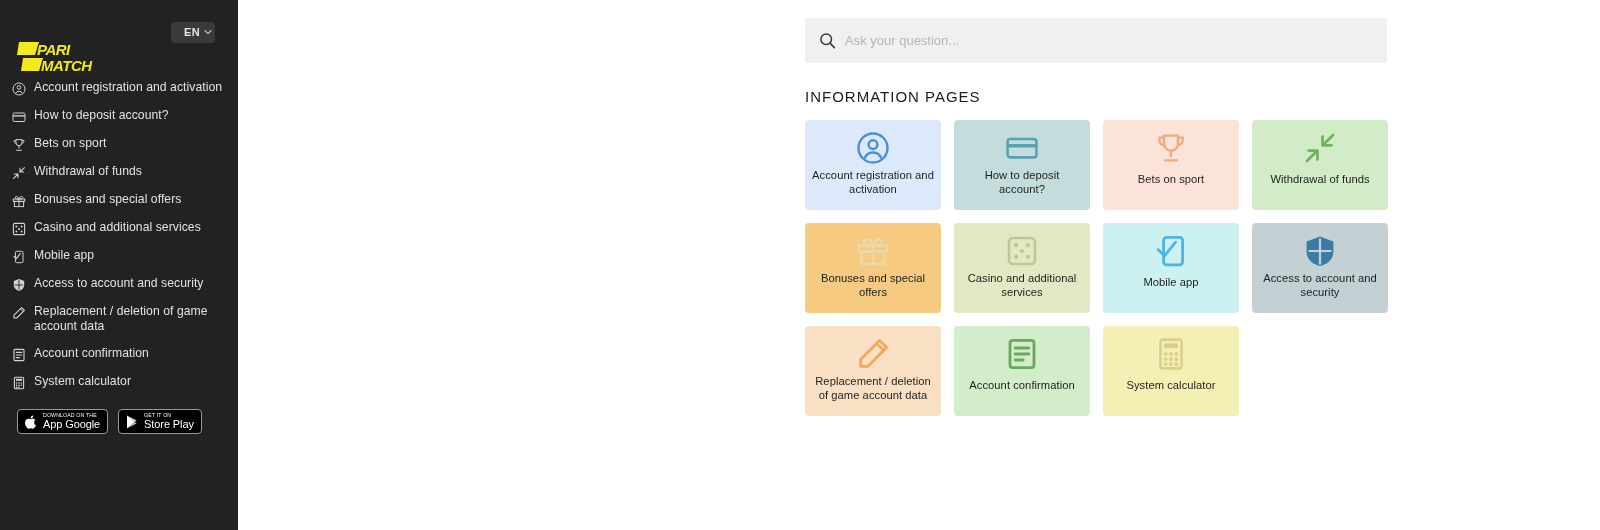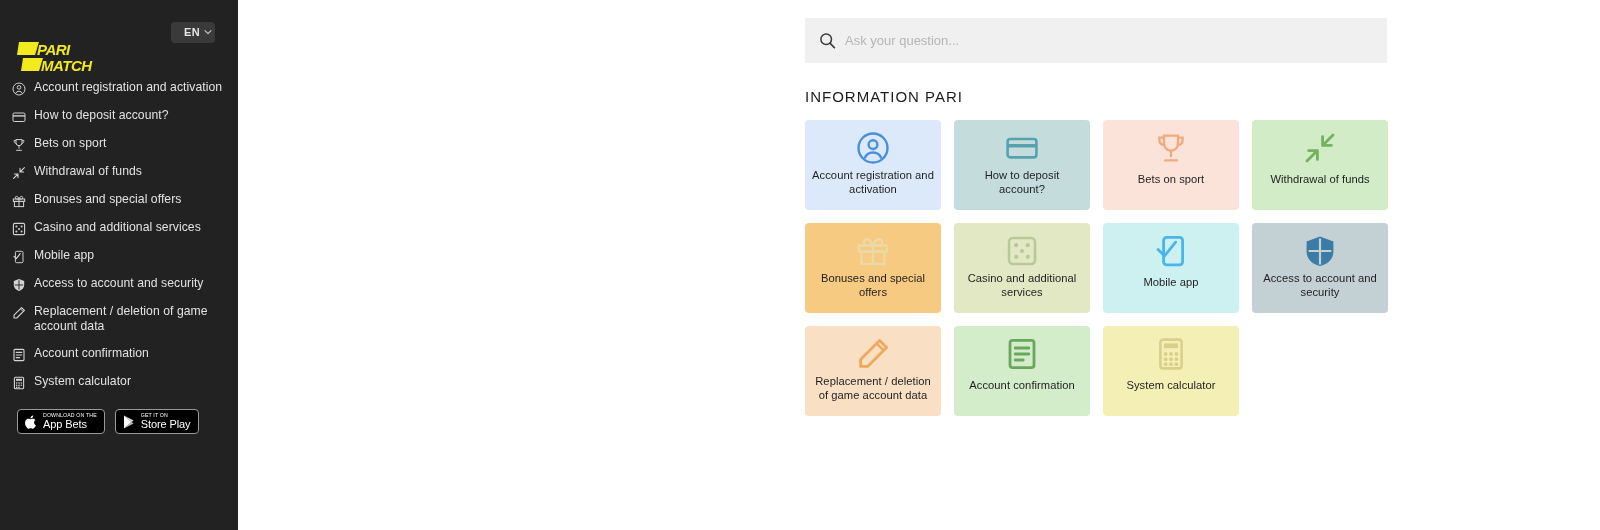--- a/index.html
+++ b/index.html
@@ -352,21 +352,21 @@
 
     <div class="store-badges">
       <div class="badge">
         <span class="gl">
           <svg viewBox="0 0 14 16">
               <path d="M10.1 8.4c0-1.6 1.3-2.4 1.4-2.4-.8-1.1-2-1.3-2.4-1.3-1-.1-2 .6-2.5.6s-1.3-.6-2.2-.6c-1.1 0-2.2.7-2.8 1.7-1.2 2-.3 5 .8 6.6.6.8 1.2 1.7 2.1 1.7s1.2-.5 2.2-.5 1.3.5 2.2.5 1.5-.8 2.1-1.6c.7-.9.9-1.8.9-1.9 0 0-1.8-.7-1.8-2.8zM8.5 3.6c.5-.6.8-1.4.7-2.2-.7 0-1.5.4-2 1-.4.5-.8 1.4-.7 2.2.8.1 1.5-.4 2-1z" fill="#fff"></path>
             </svg>
         </span>
         <span class="txt">
           <span class="t1">Download on the</span>
-          <span class="t2">App Bets</span>
+          <span class="t2">App Google</span>
         </span>
       </div>
 
       <div class="badge">
         <span class="gl">
           <svg viewBox="0 0 14 16">
               <path d="M2 1.4v13.2l7.6-6.6z" fill="#fff"></path>
               <path d="M2 1.4 11.6 6.6 9.6 8 Z" fill="#fff" opacity=".85"></path>
               <path d="M2 14.6 9.6 8l2 1.4z" fill="#fff" opacity=".7"></path>
             </svg>
@@ -384,21 +384,21 @@
     <div class="search-wrap">
       <span class="sic">
         <svg viewBox="0 0 17 17">
             <circle cx="7.2" cy="7.2" r="5.3" fill="none" stroke="#3a3a3a" stroke-width="1.5"></circle>
             <path d="M11.2 11.4 15.4 15.6" stroke="#3a3a3a" stroke-width="1.6" stroke-linecap="round"></path>
           </svg>
       </span>
       <input class="search-input" type="text" placeholder="Ask your question..." style="">
     </div>
 
-    <h2 class="sect-title">INFORMATION PARI</h2>
+    <h2 class="sect-title">INFORMATION PAGES</h2>
 
     <div class="grid">
 
       <div class="card two-line" style="background:#dbe9fa">
         <span class="cic">
           <svg viewBox="0 0 34 34">
               <circle cx="17" cy="17" r="14.5" fill="none" stroke="#4a90d9" stroke-width="2.4"></circle>
               <circle cx="17" cy="13.6" r="4.4" fill="none" stroke="#4a90d9" stroke-width="2.4"></circle>
               <path d="M8.6 27.4a8.9 8.9 0 0 1 16.8 0" fill="none" stroke="#4a90d9" stroke-width="2.4"></path>
             </svg>

